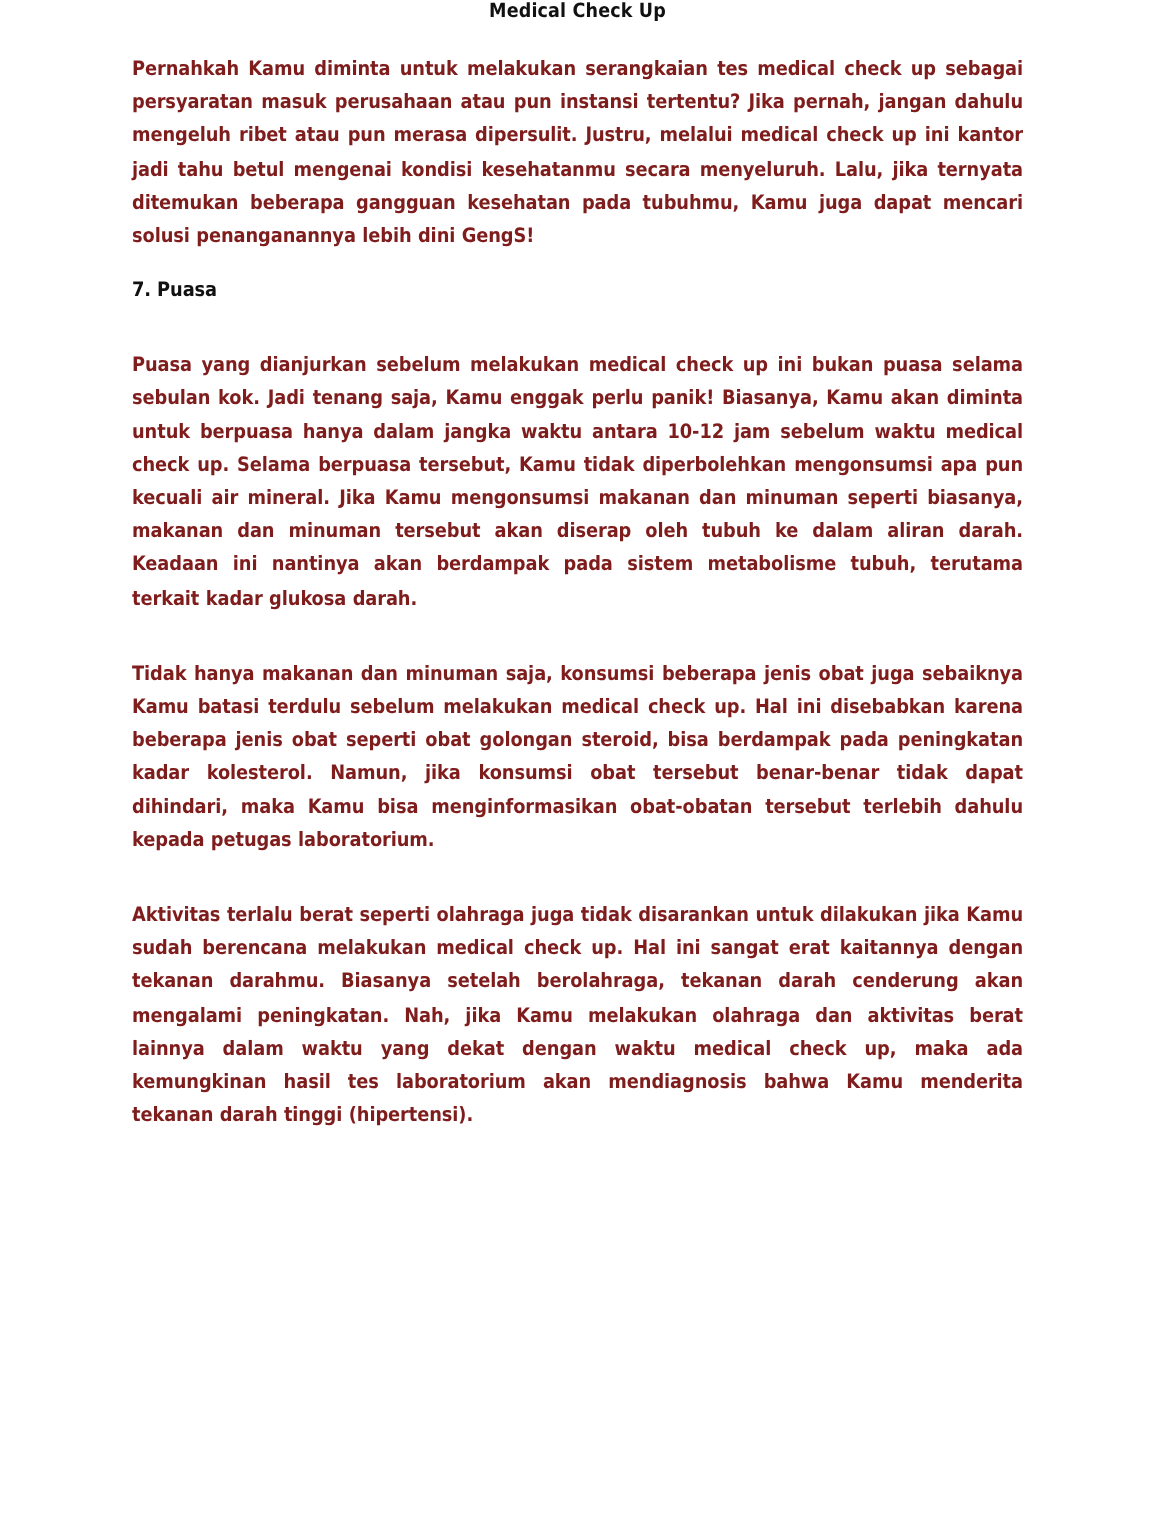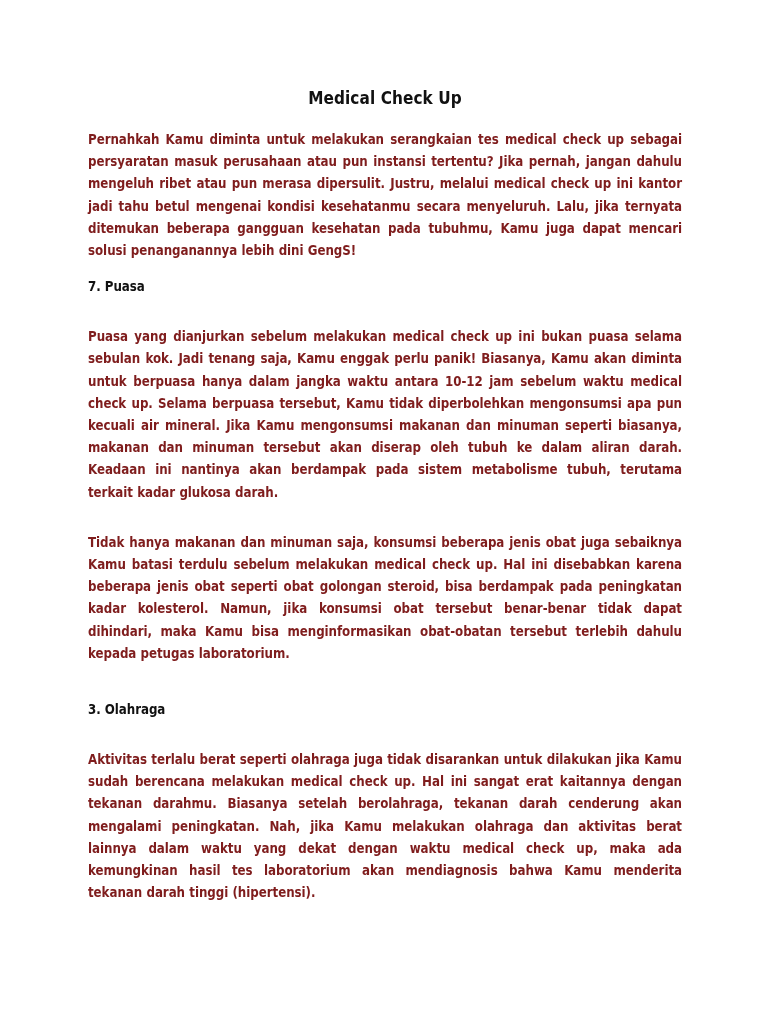--- a/index.html
+++ b/index.html
@@ -24,25 +24,24 @@
     box-sizing: border-box;
   }
   .content {
     position: absolute;
     left: 88px;
     top: 0;
     width: 594px;
   }
   .doc-title {
     text-align: center;
-    font-size: 17px;
+    font-size: 13px;
     font-weight: 700;
     letter-spacing: 0.1px;
     margin: 0;
-    padding-top: 88px;
     color: #111111;
   }
   .para {
     font-size: 13.2px;
     font-weight: 700;
     line-height: 22.2px;
     text-align: justify;
     text-justify: inter-word;
     margin: 0;
     color: #7f1d1d;
@@ -83,17 +82,16 @@
     <h1 class="doc-title">Medical Check Up</h1>
 
     <p class="para intro">Pernahkah Kamu diminta untuk melakukan serangkaian tes medical check up sebagai persyaratan masuk perusahaan atau pun instansi tertentu? Jika pernah, jangan dahulu mengeluh ribet atau pun merasa dipersulit. Justru, melalui medical check up ini kantor jadi tahu betul mengenai kondisi kesehatanmu secara menyeluruh. Lalu, jika ternyata ditemukan beberapa gangguan kesehatan pada tubuhmu, Kamu juga dapat mencari solusi penanganannya lebih dini GengS!</p>
 
 
     <h2 class="heading h-first">7. Puasa</h2>
     <p class="para body-after-heading">Puasa yang dianjurkan sebelum melakukan medical check up ini bukan puasa selama sebulan kok. Jadi tenang saja, Kamu enggak perlu panik! Biasanya, Kamu akan diminta untuk berpuasa hanya dalam jangka waktu antara 10-12 jam sebelum waktu medical check up. Selama berpuasa tersebut, Kamu tidak diperbolehkan mengonsumsi apa pun kecuali air mineral. Jika Kamu mengonsumsi makanan dan minuman seperti biasanya, makanan dan minuman tersebut akan diserap oleh tubuh ke dalam aliran darah. Keadaan ini nantinya akan berdampak pada sistem metabolisme tubuh, terutama terkait kadar glukosa darah.</p>
 
     <p class="para body-after-heading">Tidak hanya makanan dan minuman saja, konsumsi beberapa jenis obat juga sebaiknya Kamu batasi terdulu sebelum melakukan medical check up. Hal ini disebabkan karena beberapa jenis obat seperti obat golongan steroid, bisa berdampak pada peningkatan kadar kolesterol. Namun, jika konsumsi obat tersebut benar-benar tidak dapat dihindari, maka Kamu bisa menginformasikan obat-obatan tersebut terlebih dahulu kepada petugas laboratorium.</p>
 
-    <h2 class="heading h-rest">3. Olahraga</h2>
     <p class="para body-after-heading">Aktivitas terlalu berat seperti olahraga juga tidak disarankan untuk dilakukan jika Kamu sudah berencana melakukan medical check up. Hal ini sangat erat kaitannya dengan tekanan darahmu. Biasanya setelah berolahraga, tekanan darah cenderung akan mengalami peningkatan. Nah, jika Kamu melakukan olahraga dan aktivitas berat lainnya dalam waktu yang dekat dengan waktu medical check up, maka ada kemungkinan hasil tes laboratorium akan mendiagnosis bahwa Kamu menderita tekanan darah tinggi (hipertensi).</p>
 
   </div>
 </div>
 
 </body></html>

